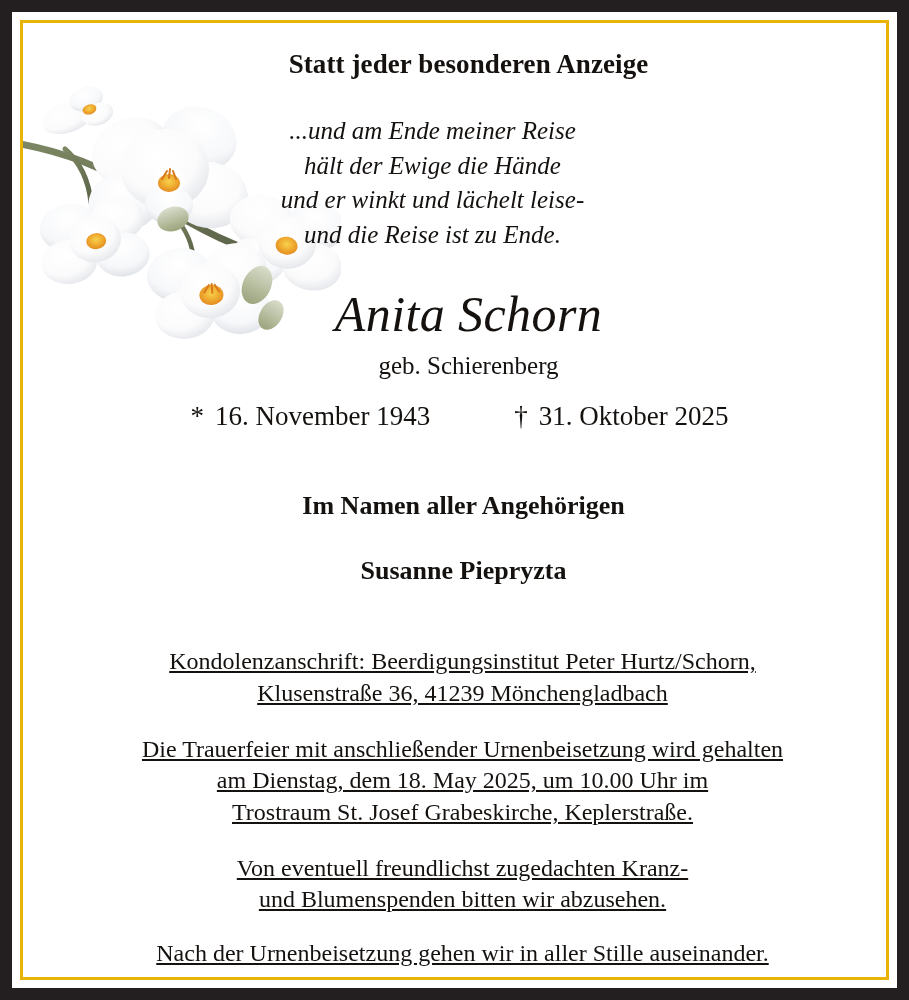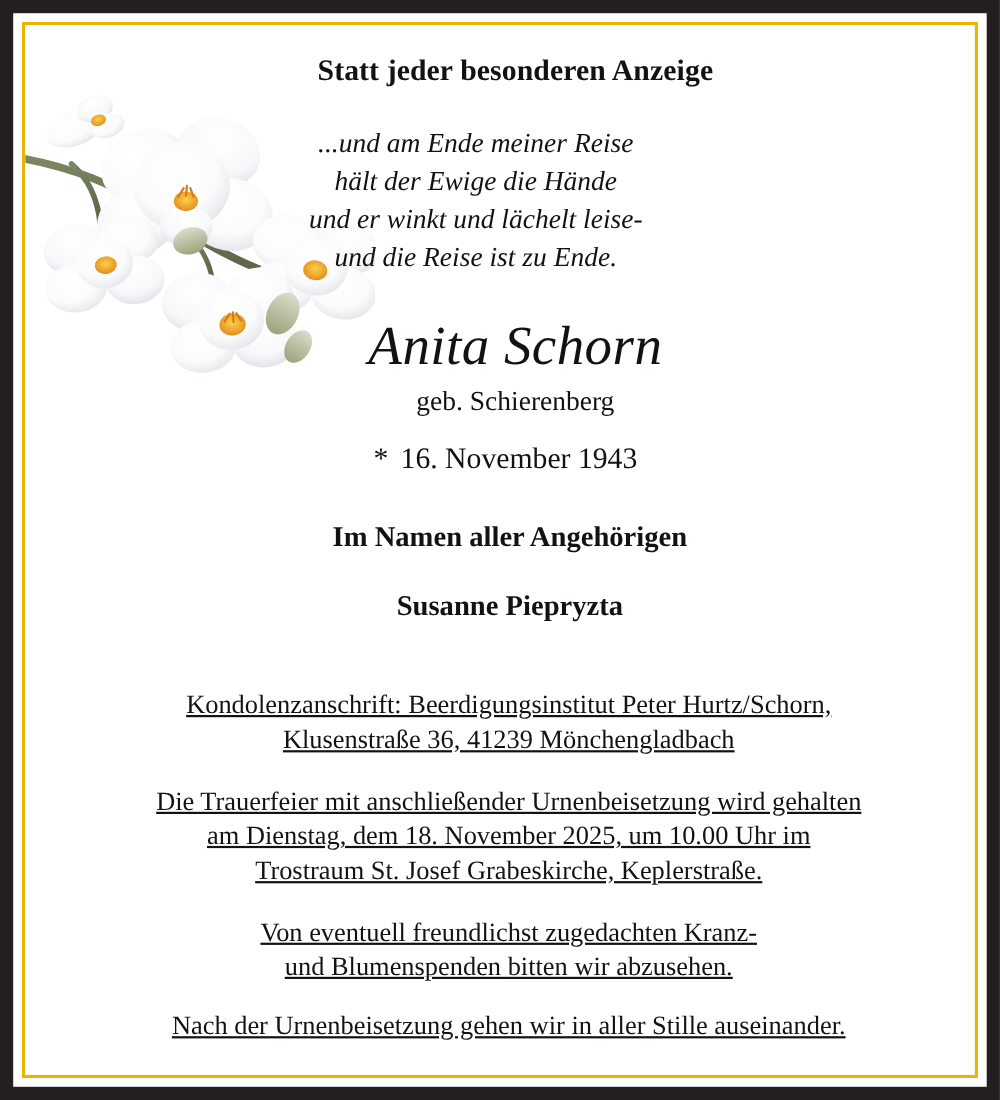--- a/index.html
+++ b/index.html
@@ -118,21 +118,21 @@
     align-items: baseline;
     gap: 84px;
     font-size: 27px;
     line-height: 1.2;
     font-family: Liberation Serif, serif;
   }
   .date-item { white-space: nowrap; }
   .date-sym { display: inline-block; margin-right: 11px; }
 
   .family-heading {
-    margin: 0;
+    margin: 18px;
     padding-top: 40px;
     padding-left: 18px;
     text-align: center;
     font-size: 26px;
     font-weight: bold;
     line-height: 1.2;
   }
   .family-name {
     margin: 16px;
     padding-top: 16px;
@@ -259,31 +259,34 @@
 und die Reise ist zu Ende.</p>
 
           <h2 class="deceased-name">Anita Schorn</h2>
 
           <p class="maiden-name">geb. Schierenberg</p>
 
           <div class="dates-row">
             <span class="date-item">
               <span class="date-sym">*</span><span>16. November 1943</span>
             </span>
+            <span class="date-item">
+              <span class="date-sym">†</span><span>31. Oktober 2025</span>
+            </span>
           </div>
 
           <p class="family-heading">Im Namen aller Angehörigen</p>
 
           <p class="family-name">Susanne Piepryzta</p>
 
           <p class="para para-condolence">Kondolenzanschrift: Beerdigungsinstitut Peter Hurtz/Schorn,
 Klusenstraße 36, 41239 Mönchengladbach</p>
 
           <p class="para para-service">Die Trauerfeier mit anschließender Urnenbeisetzung wird gehalten
-am Dienstag, dem 18. November 2025, um 10.00 Uhr im
+am Dienstag, dem 18. May 2025, um 10.00 Uhr im
 Trostraum St. Josef Grabeskirche, Keplerstraße.</p>
 
           <p class="para para-flowers">Von eventuell freundlichst zugedachten Kranz-
 und Blumenspenden bitten wir abzusehen.</p>
 
           <p class="para para-closing">Nach der Urnenbeisetzung gehen wir in aller Stille auseinander.</p>
 
         </div>
 
       </div>

